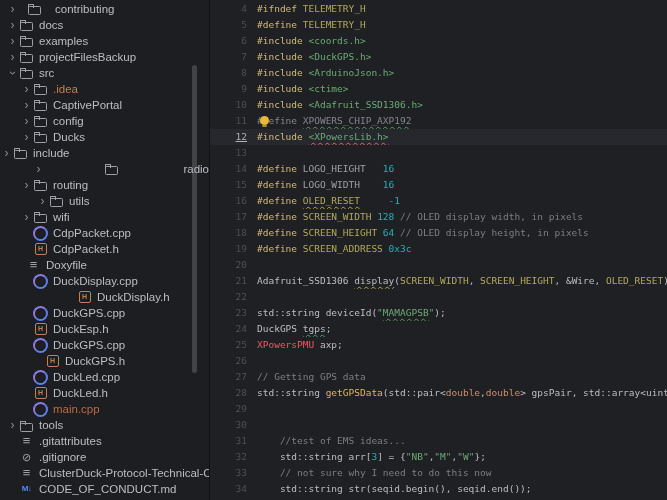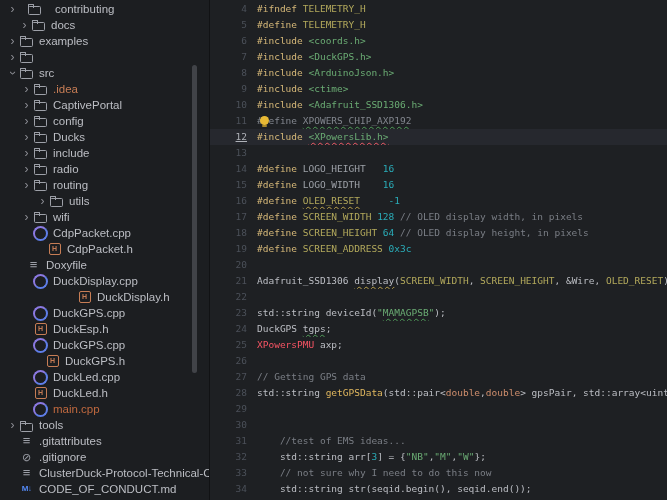--- a/index.html
+++ b/index.html
@@ -68,33 +68,34 @@
 <body>
 
 <div class="ide">
   <div class="sidebar">
     <div>
         <div class="trow" style="padding-left: 6px; gap: 8px;">
           <span class="chev"></span>
           <span class="ficon folder"></span>
           <span class="tlabel">contributing</span>
         </div>
-        <div class="trow" style="padding-left: 18px;">
+        <div class="trow" style="padding-left: 6px;">
           <span class="chev"></span>
           <span class="ficon folder"></span>
           <span class="tlabel">docs</span>
         </div>
         <div class="trow" style="padding-left: 6px;">
           <span class="chev"></span>
           <span class="ficon folder"></span>
           <span class="tlabel">examples</span>
         </div>
         <div class="trow" style="padding-left: 6px;">
           <span class="chev"></span>
           <span class="ficon folder"></span>
+          <span class="tlabel">projectFilesBackup</span>
         </div>
         <div class="trow" style="padding-left: 6px;">
           <span class="chev open"></span>
           <span class="ficon folder"></span>
           <span class="tlabel">src</span>
         </div>
         <div class="trow" style="padding-left: 20px;">
           <span class="chev"></span>
           <span class="ficon folder"></span>
           <span class="tlabel c-excluded">.idea</span>
@@ -107,26 +108,26 @@
         <div class="trow" style="padding-left: 20px;">
           <span class="chev"></span>
           <span class="ficon folder"></span>
           <span class="tlabel">config</span>
         </div>
         <div class="trow" style="padding-left: 20px;">
           <span class="chev"></span>
           <span class="ficon folder"></span>
           <span class="tlabel">Ducks</span>
         </div>
-        <div class="trow" style="padding-left: 20px; text-align: right;">
+        <div class="trow" style=" text-align: right;">
           <span class="chev"></span>
           <span class="ficon folder"></span>
           <span class="tlabel">include</span>
         </div>
-        <div class="trow" style="padding-left: 20px;">
+        <div class="trow" style="padding-left: 32px; justify-content: space-between;">
           <span class="chev"></span>
           <span class="ficon folder"></span>
           <span class="tlabel">radio</span>
         </div>
         <div class="trow" style="padding-left: 20px;">
           <span class="chev"></span>
           <span class="ficon folder"></span>
           <span class="tlabel">routing</span>
         </div>
         <div class="trow" style="padding-left: 36px;">
@@ -137,21 +138,21 @@
         <div class="trow" style="padding-left: 20px;">
           <span class="chev"></span>
           <span class="ficon folder"></span>
           <span class="tlabel">wifi</span>
         </div>
         <div class="trow" style="padding-left: 20px;">
           <span class="chev empty"></span>
           <span class="ficon cpp"></span>
           <span class="tlabel">CdpPacket.cpp</span>
         </div>
-        <div class="trow" style="padding-left: 34px;">
+        <div class="trow" style="padding-left: 20px;">
           <span class="chev empty"></span>
           <span class="ficon h"></span>
           <span class="tlabel">CdpPacket.h</span>
         </div>
         <div class="trow" style="padding-left: 13px;">
           <span class="chev empty"></span>
           <span class="ficon text"></span>
           <span class="tlabel">Doxyfile</span>
         </div>
         <div class="trow" style="padding-left: 20px;">

